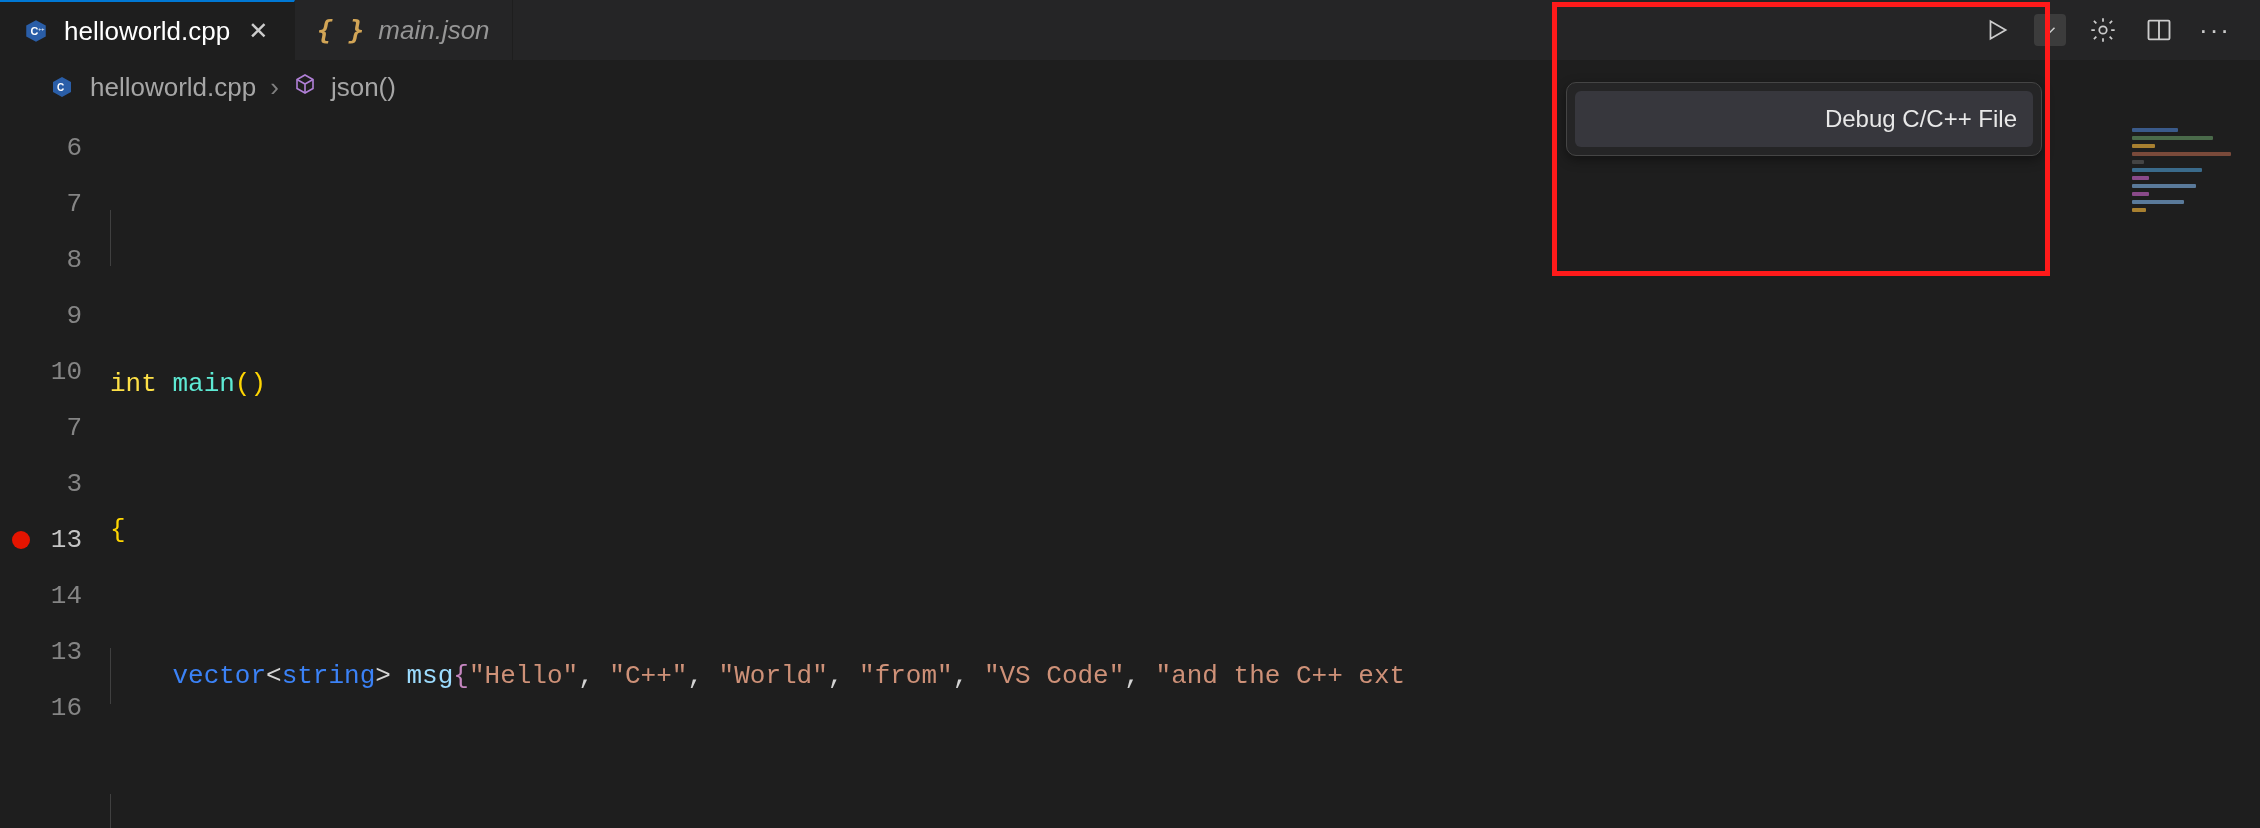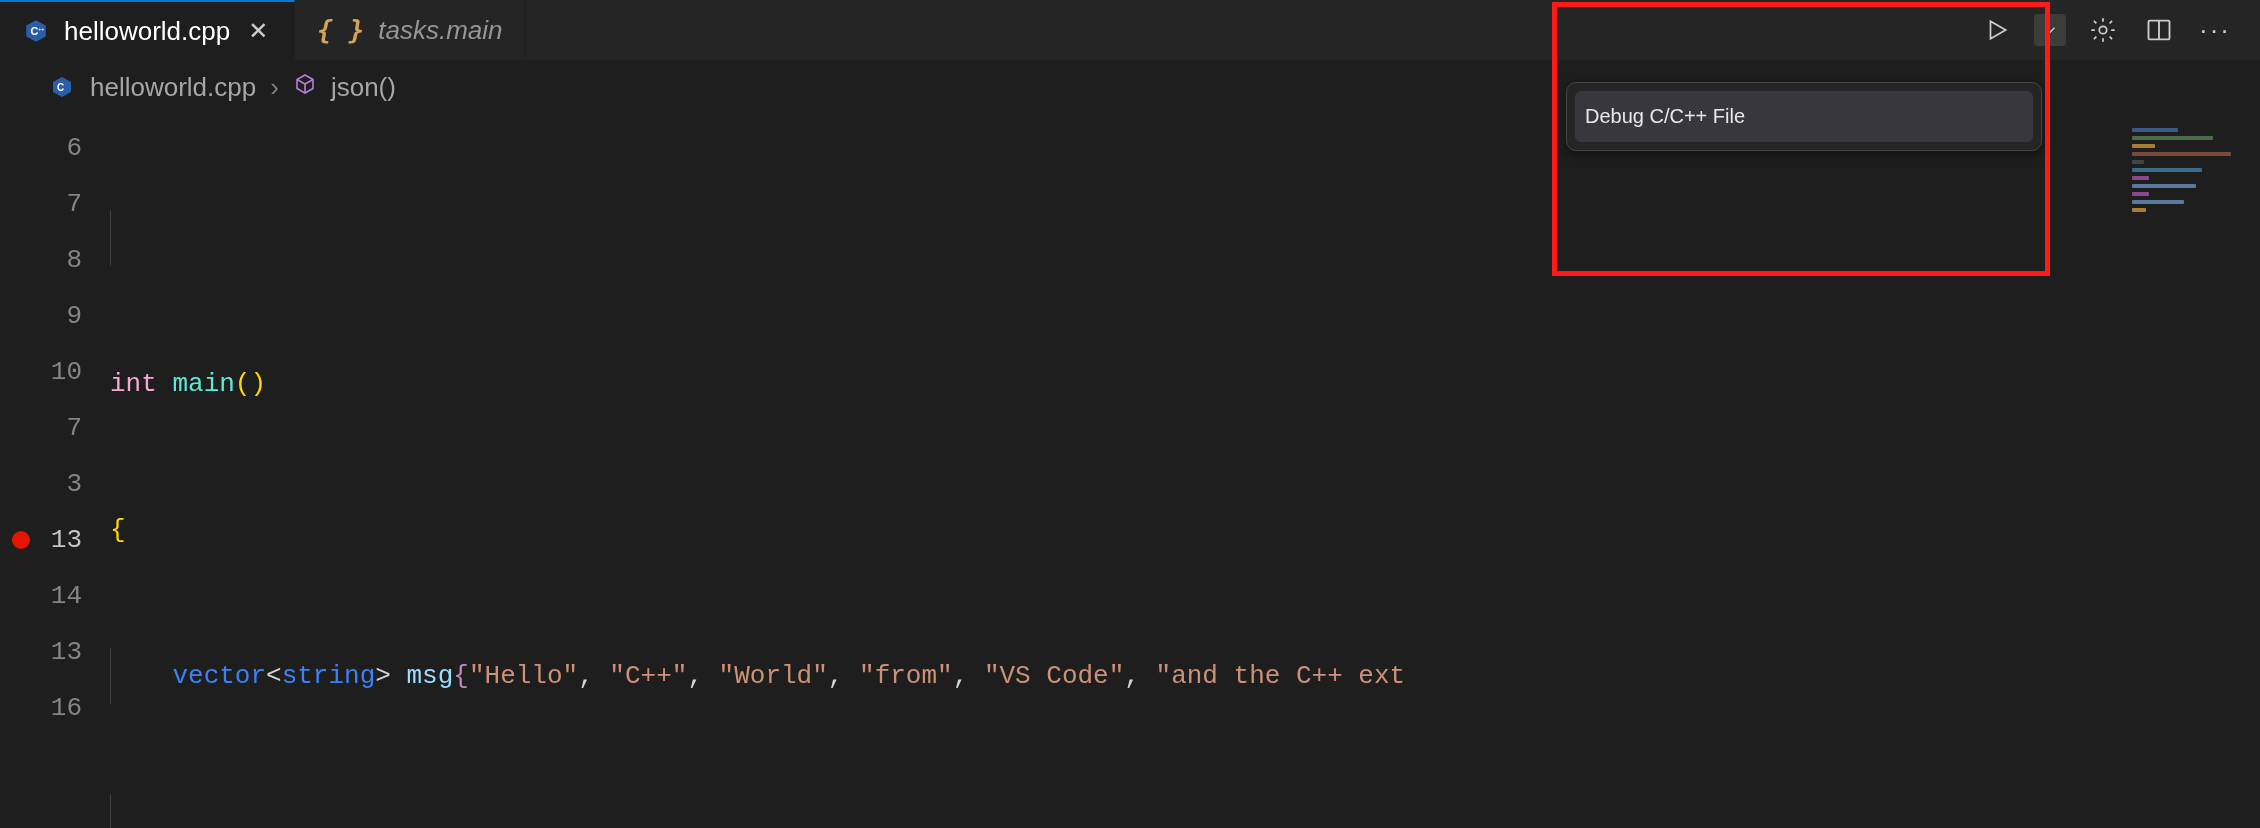--- a/index.html
+++ b/index.html
@@ -123,21 +123,21 @@
     height: 56px;
     line-height: 56px;
     position: relative;
   }
   .indent-guide {
     position: absolute;
     top: 0; bottom: 0;
     width: 1px;
     background: #404040;
   }
-  .tok-kw   { color: #f9a8d4; }
+  .tok-kw   { color: #fde047; }
   .tok-type { color: #3b82f6; }
   .tok-fn   { color: #5eead4; }
   .tok-var  { color: #9cdcfe; }
   .tok-str  { color: #ce9178; }
   .tok-pun  { color: #d4d4d4; }
   .tok-brY  { color: #ffd602; }
   .tok-brP  { color: #c586c0; }
 
   
   .minimap {
@@ -168,25 +168,26 @@
     left: 1566px;
     width: 476px;
     background: #252526;
     border: 1px solid #454545;
     border-radius: 10px;
     padding: 8px;
     z-index: 30;
     box-shadow: 0 4px 12px rgba(0,0,0,.4);
   }
   .run-menu .item {
-    padding: 14px 10px;
-    font-size: 20px;
+    padding: 14px 16px;
+    font-size: 24px;
     color: #e8e8e8;
     border-radius: 6px;
     cursor: pointer;
+    text-align: right;
   }
   .run-menu .item.sel { background: #37373d; }
 
 </style>
 </head>
 <body>
 
 <div class="tabbar">
   <div class="tab active">
     <span class="cpp-ico">
@@ -194,21 +195,21 @@
         <polygon points="12,2 21,7 21,17 12,22 3,17 3,7" fill="#2a5ea8"></polygon>
         <text x="7" y="16" font-size="10" fill="#fff" font-family="Arial" font-weight="bold">C</text>
         <text x="14" y="12" font-size="5" fill="#fff">++</text>
       </svg>
     </span>
     <span>helloworld.cpp</span>
     <span class="close">✕</span>
   </div>
   <div class="tab inactive">
     <span class="jsonbrace">{ }</span>
-    <span>tasks.main</span>
+    <span>main.json</span>
   </div>
 
   <div class="tabbar-actions">
     <span class="icon-btn">
       <svg width="26" height="26" viewBox="0 0 24 24" fill="none" stroke-width="1.6">
         <polygon points="6,4 20,12 6,20" stroke="#ccc" fill="none"></polygon>
       </svg>
     </span>
     <span class="icon-btn smallbg" style="width:32px;height:32px;">
       <svg width="18" height="18" viewBox="0 0 24 24" fill="none" stroke-width="2">

